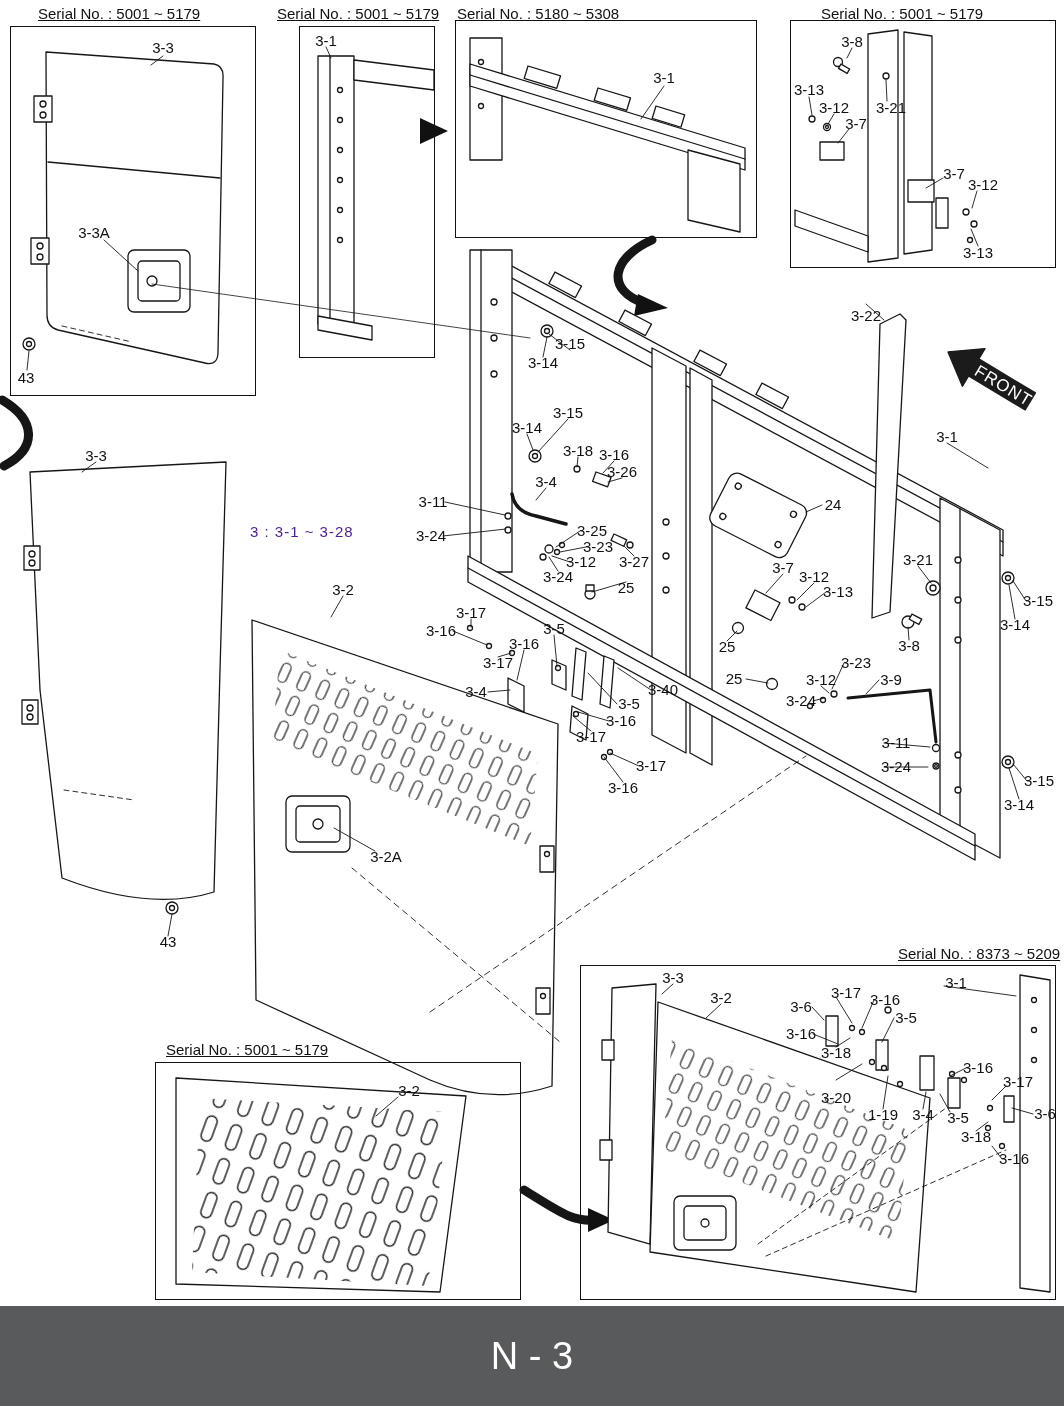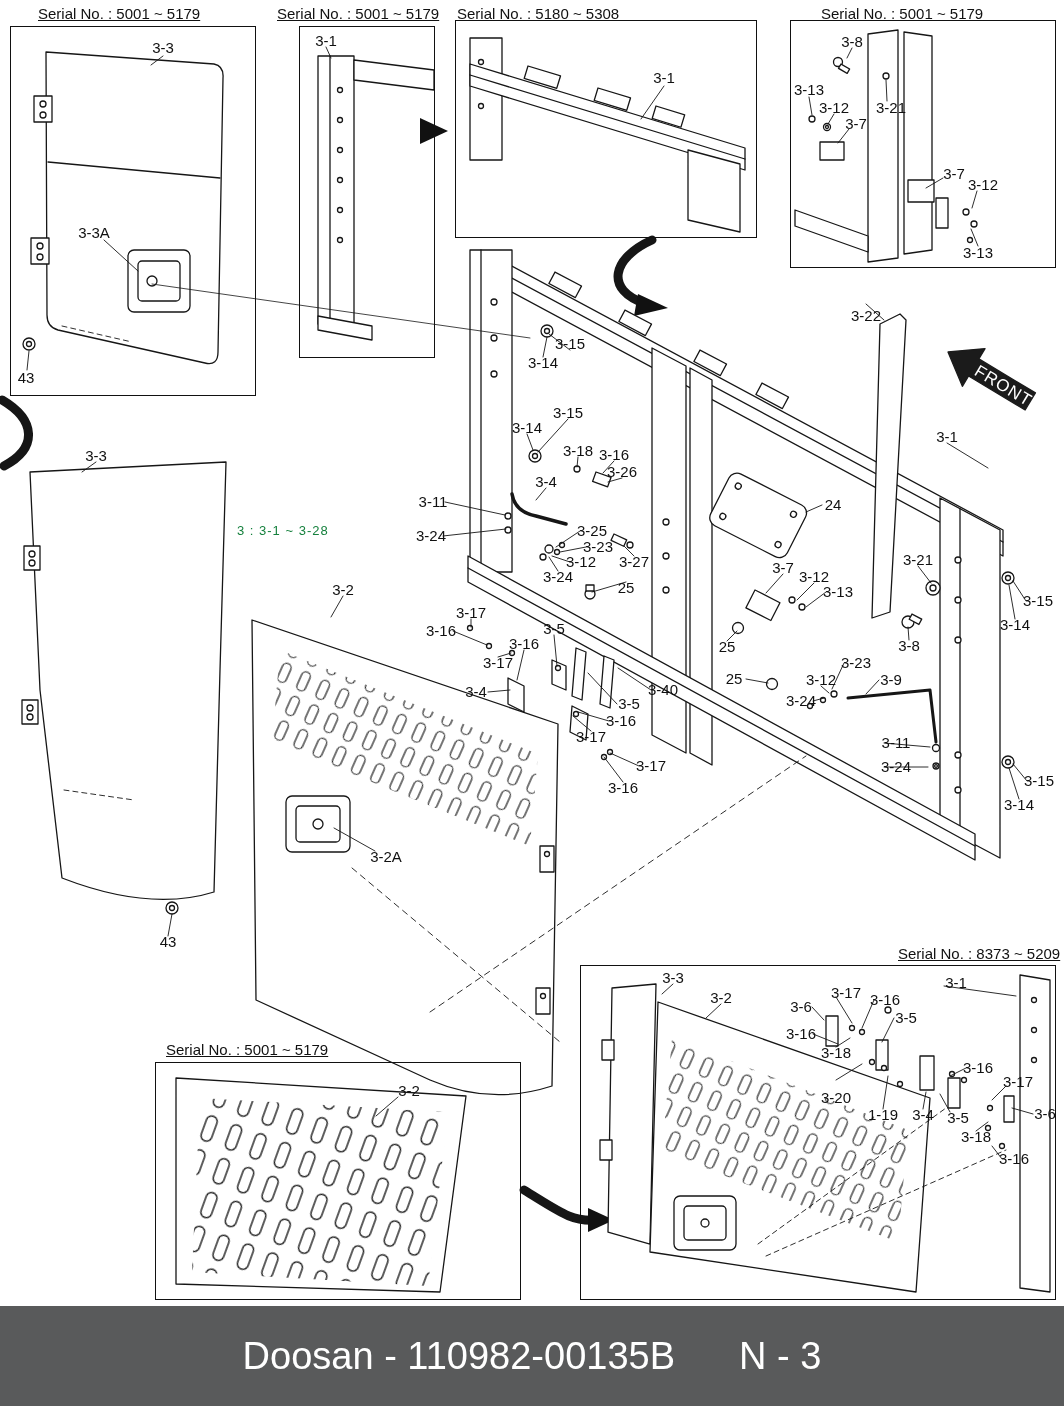--- a/index.html
+++ b/index.html
@@ -11,21 +11,21 @@
   .inset-box { position:absolute; border:1.5px solid #111; }
   .plabel {
     position:absolute; transform:translate(-50%,-55%);
     font-size:15px; line-height:1; color:#111; white-space:nowrap;
     background:rgba(255,255,255,0.0);
   }
   .serial {
     position:absolute; font-size:15px; line-height:1.1; color:#111; white-space:nowrap;text-decoration:underline;
   }
   #note {
-    position:absolute; left:237px; top:523px; font-size:13px; color:#15803d;
+    position:absolute; left:250px; top:523px; font-size:15px; color:#4c1d95;
     letter-spacing:1px; white-space:nowrap;
   }
   #footer {
     position:absolute; left:0; top:1306px; width:1064px; height:100px;
     background:#595a5b; color:#fff; display:flex; align-items:center;
     justify-content:center; gap:64px; font-size:38px;
   }
 </style>
 </head>
 <body>
@@ -468,17 +468,16 @@
       <div class="serial" style="left: 277px; top: 6px;">Serial No. : 5001 ~ 5179</div>
       <div class="serial" style="left: 457px; top: 6px;">Serial No. : 5180 ~ 5308</div>
       <div class="serial" style="left: 821px; top: 6px;">Serial No. : 5001 ~ 5179</div>
       <div class="serial" style="left: 166px; top: 1042px;">Serial No. : 5001 ~ 5179</div>
       <div class="serial" style="left: 898px; top: 946px;">Serial No. : 8373 ~ 5209</div>
     </div>
 
   <div id="note">3  :  3-1 ~ 3-28</div>
 
   <div id="footer">
-    <span>Doosan - 110982-00135B</span>
     <span>N - 3</span>
   </div>
 
 </div>
 
 </body></html>

